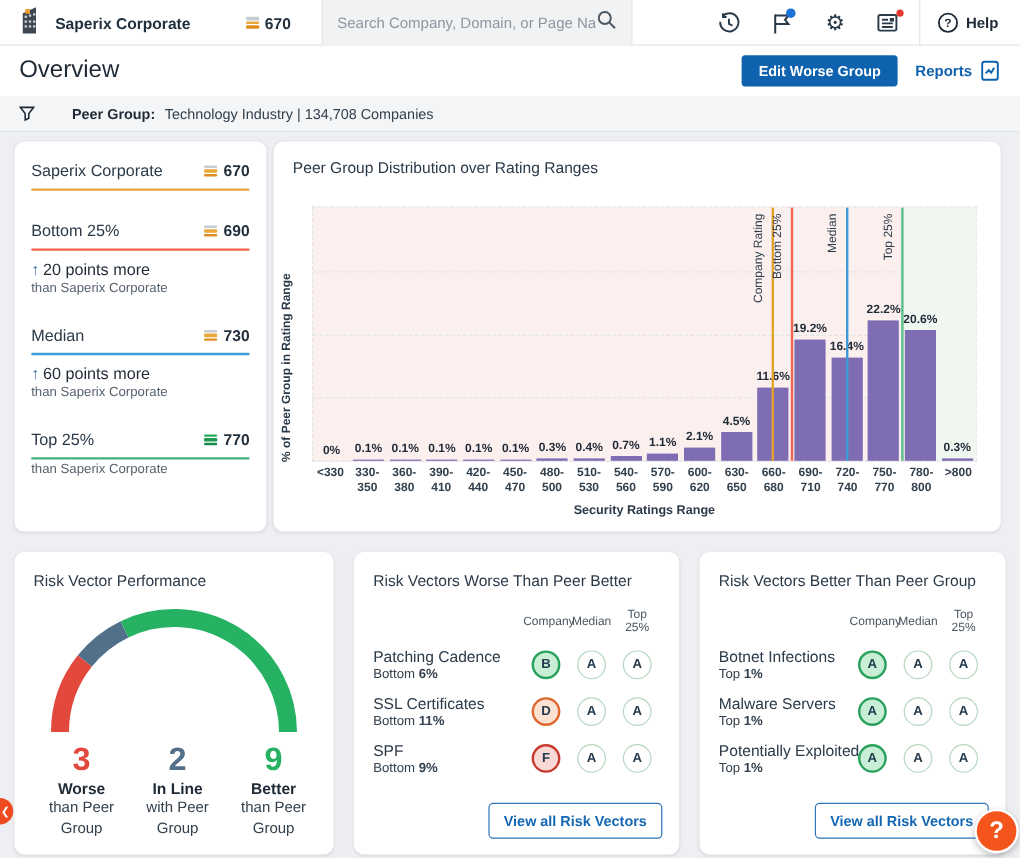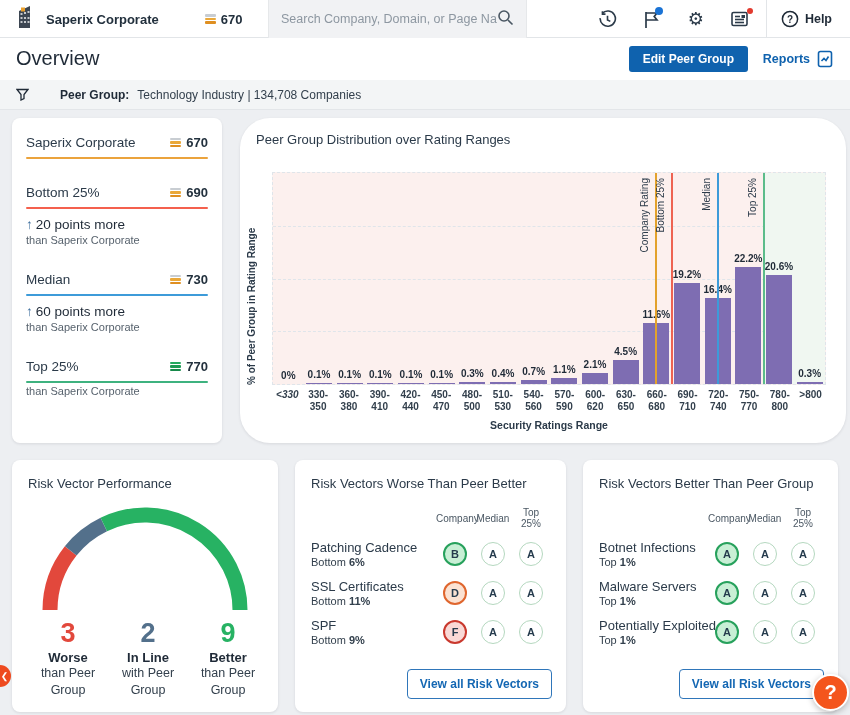--- a/index.html
+++ b/index.html
@@ -44,21 +44,21 @@
   .stat-block { margin-bottom:26px; }
   .stat-row { display:flex; justify-content:space-between; align-items:center; }
   .stat-name { font-size:13.5px; color:#2b3a49; }
   .stat-underline { height:2px; margin-top:7px; border-radius:1px; }
   .stat-line1 { margin-top:8px; font-size:13.5px; color:#1f2a37; }
   .stat-line1 .arrow { color:#41719f; margin-right:3px; }
   .stat-line1 b { font-weight:700; }
   .stat-line2 { margin-top:2px; font-size:11px; color:#57626d; }
 
   
-  #chart-card { left:240px; top:118px; width:606px; height:325px;border-radius:30px; }
+  #chart-card { left:228px; top:118px; width:606px; height:325px; }
   #chart-card .card-title { position:absolute; left:16px; top:14px; }
   .ylab { position:absolute; left:6px; top:54px; height:213px; display:flex; align-items:center; writing-mode:vertical-rl; transform:rotate(180deg); font-size:10px; font-weight:700; color:#2b3a49; }
   .plot { position:absolute; left:32px; top:54px; width:554px; height:213px; border:1px dashed #dfe5ea; }
   .plot .region { position:absolute; top:0; bottom:0; }
   .plot .grid { position:absolute; left:0; right:0; border-top:1px dashed #dfe5ea; }
   .refline { position:absolute; top:0; bottom:0; width:2px; }
   .reflabel { position:absolute; top:5px; writing-mode:vertical-rl; transform:rotate(180deg); font-size:10px; color:#2b3a49; white-space:nowrap; }
   .bar-slot { position:absolute; bottom:0; top:0; }
   .bar { position:absolute; bottom:0; left:8%; width:84%; background:#7e6db2; }
   .bar-val { position:absolute; left:50%; transform:translateX(-50%); font-size:10px; font-weight:700; color:#1f2a37; white-space:nowrap; }
@@ -175,21 +175,21 @@
             <circle cx="9" cy="9" r="7.6" fill="none" stroke="#1f2a37" stroke-width="1.5"></circle>
             <text x="9" y="12.6" text-anchor="middle" font-size="10" font-weight="bold" fill="#1f2a37" font-family="Liberation Sans, sans-serif">?</text>
           </svg>
         <span>Help</span>
       </span>
     </div>
   </div>
 
   <div class="pagehead">
     <div class="page-title">Overview</div>
-    <button class="edit-btn">Edit Peer Group</button>
+    <button class="edit-btn">Edit Worse Group</button>
     <span class="reports-link">
       <span>Reports</span>
       <svg width="18" height="18" viewBox="0 0 18 18" fill="none" stroke="#0f62ae" stroke-width="1.6">
           <rect x="2.5" y="1.5" width="13" height="15" rx="2"></rect>
           <polyline points="5.5,11 8,8.5 10,10.5 12.5,6.5"></polyline>
         </svg>
     </span>
   </div>
 
   <div class="filterbar">
@@ -346,21 +346,21 @@
         <div class="refline" style="left: calc(69.44% - 1px); background: rgb(227, 162, 44);"></div>
         <div class="reflabel" style="left: calc(69.44% - 17px);">Company Rating</div>
         <div class="refline" style="left: calc(72.22% - 1px); background: rgb(238, 99, 82);"></div>
         <div class="reflabel" style="left: calc(72.22% - 17px);">Bottom 25%</div>
         <div class="refline" style="left: calc(80.56% - 1px); background: rgb(61, 155, 217);"></div>
         <div class="reflabel" style="left: calc(80.56% - 17px);">Median</div>
         <div class="refline" style="left: calc(88.89% - 1px); background: rgb(92, 188, 138);"></div>
         <div class="reflabel" style="left: calc(88.89% - 17px);">Top 25%</div>
       </div>
     <div class="ticks" id="ticks">
-        <div class="tick" style="left: 0%; width: 5.55556%; font-style: italic;">&lt;330</div>
+        <div class="tick" style="left: 0%; width: 5.55556%;">&lt;330</div>
         <div class="tick" style="left: 5.55556%; width: 5.55556%;">
           <div>330-</div>
           <div>350</div>
         </div>
         <div class="tick" style="left: 11.1111%; width: 5.55556%;">
           <div>360-</div>
           <div>380</div>
         </div>
         <div class="tick" style="left: 16.6667%; width: 5.55556%;">
           <div>390-</div>

